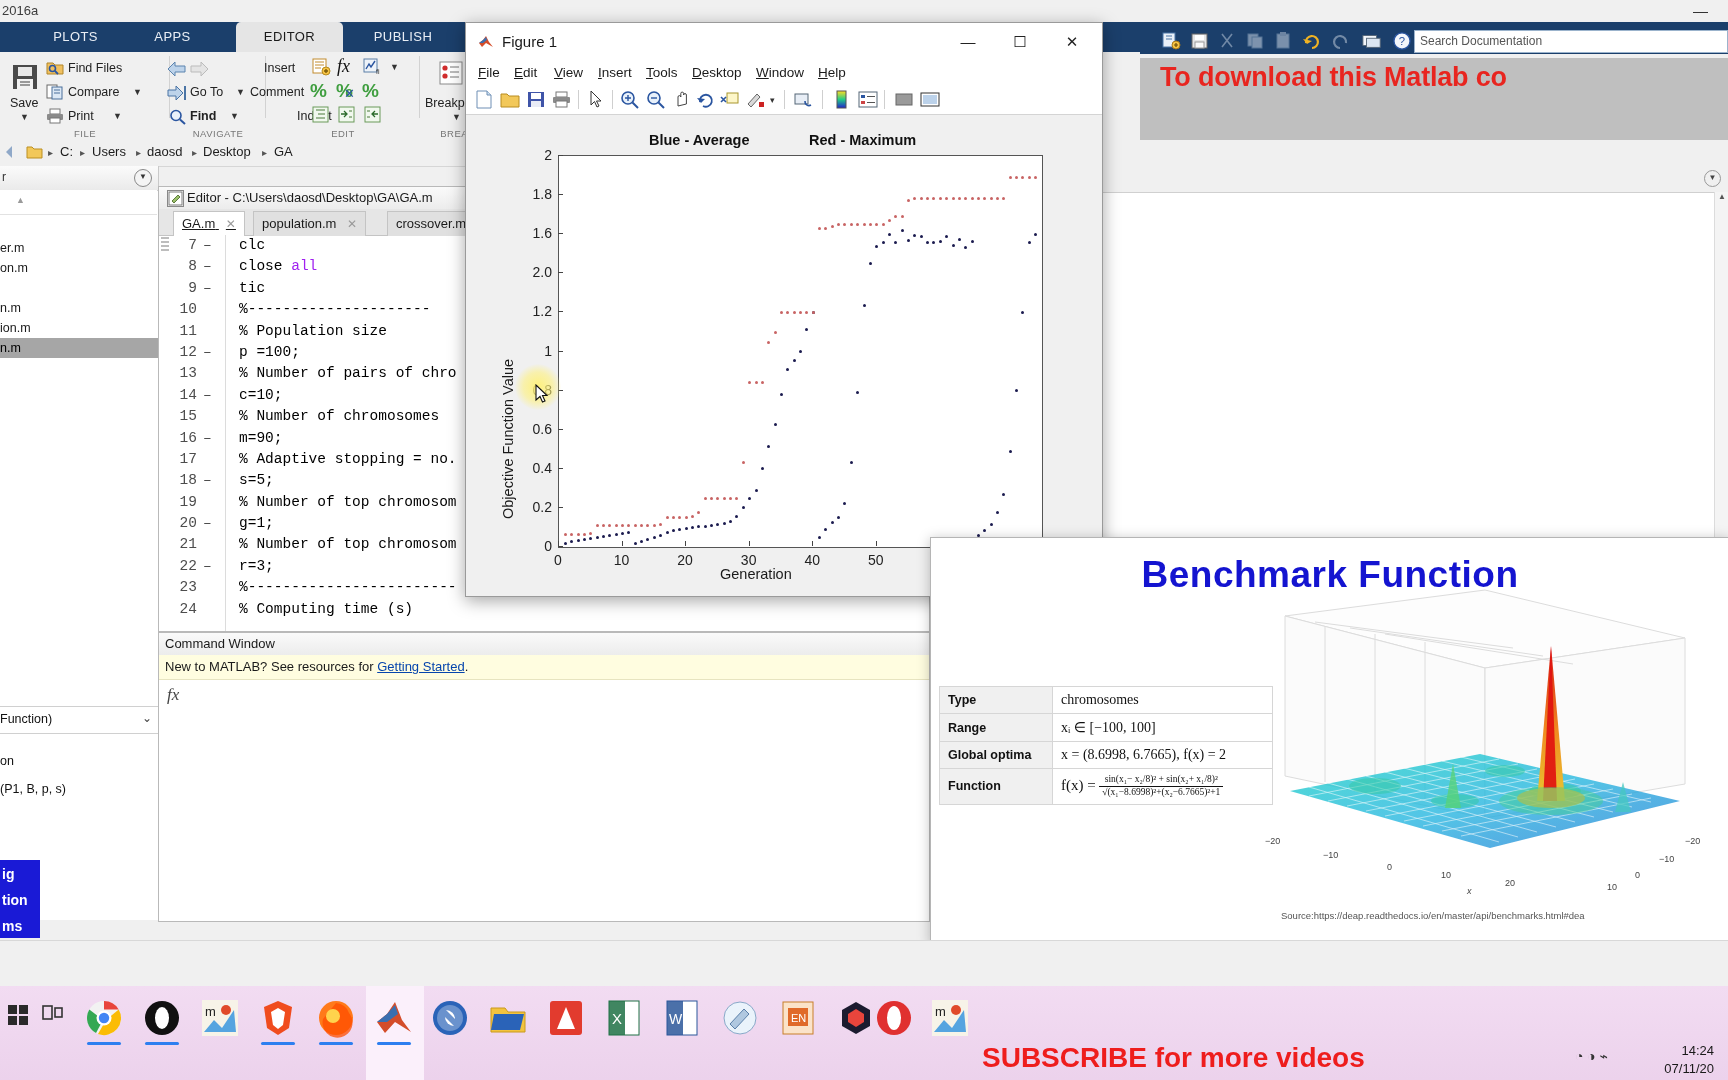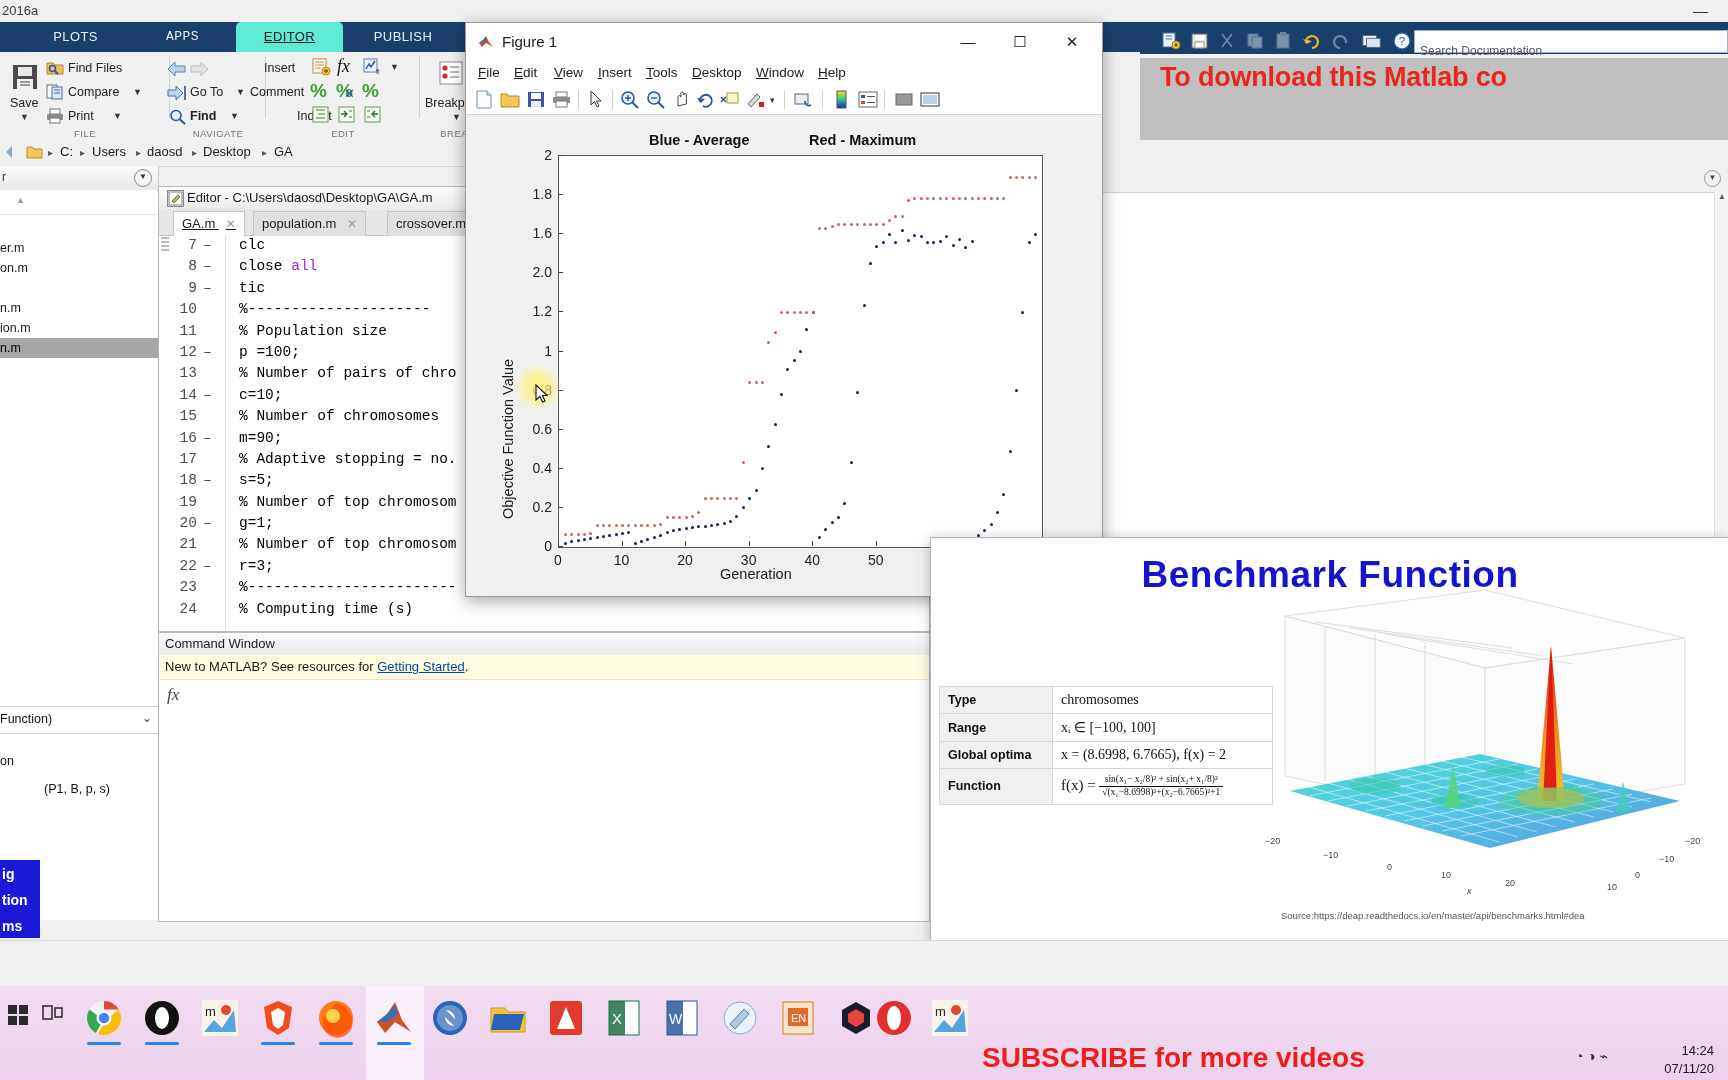--- a/index.html
+++ b/index.html
@@ -15,22 +15,22 @@
   
   #matlab-window{left:0;top:0;width:1728px;height:940px;background:#f0f0f0;}
   #title-bar{left:0;top:0;width:1728px;height:22px;background:#f0f0f0;}
   #title-bar .ttl{position:absolute;left:2px;top:3px;font-size:13px;color:#3c3c3c;}
   #title-bar .min{position:absolute;right:20px;top:2px;font-size:15px;color:#333;}
 
   
   #ribbon-tabs{left:0;top:22px;width:1728px;height:30px;background:#1b3f6b;}
   .tab{position:absolute;top:0;height:30px;line-height:30px;text-align:center;
        color:#e9eef5;font-size:13px;letter-spacing:.4px;}
-  .tab.sel{background:#5eead4;color:#1a1a1a;
-    border-top-left-radius:5px;border-top-right-radius:5px;text-decoration:underline;}
+  .tab.sel{background:#e5e5e5;color:#1a1a1a;
+    border-top-left-radius:5px;border-top-right-radius:5px;}
 
   
   #ribbon{left:0;top:52px;width:1728px;height:88px;background:#f0f0f0;
           border-bottom:1px solid #c8c8c8;}
   .rgroup{position:absolute;top:0;height:88px;}
   .rgroup .glabel{position:absolute;bottom:1px;width:100%;text-align:center;
      font-size:9.5px;color:#777;letter-spacing:.5px;}
   .rgroup .vsep{position:absolute;right:0;top:4px;height:62px;width:1px;background:#d2d2d2;}
   .ritem{position:absolute;font-size:12.5px;color:#222;white-space:nowrap;}
 
@@ -105,21 +105,21 @@
      border-left:1px solid #dcdcdc;}
   #right-scroll .up,#right-scroll .dn{position:absolute;left:0;width:14px;height:14px;
      font-size:8px;text-align:center;color:#555;}
   #right-scroll .up{top:0}#right-scroll .dn{bottom:0}
 
   
   #qbar{left:1140px;top:28px;width:588px;height:26px;background:#1b3f6b;}
   #qbar .ic{position:absolute;top:4px;width:20px;height:18px;}
   #search-doc{position:absolute;right:0px;top:2px;width:312px;height:21px;background:#fff;
      border:1px solid #9bb3cc;}
-  #search-doc span{position:absolute;left:5px;top:13px;font-size:12px;color:#555;}
+  #search-doc span{position:absolute;left:5px;top:3px;font-size:12px;color:#555;}
 
   
   #promo{left:1140px;top:58px;width:588px;height:82px;background:#bfbfbf;}
   #promo .l1,#promo .l2{position:absolute;left:20px;color:#e8251f;font-weight:bold;
      font-size:27px;white-space:nowrap;letter-spacing:-.2px;}
   #promo .l1{top:4px}#promo .l2{top:40px}
 
   
   #figure-window{left:465px;top:22px;width:636px;height:573px;background:#f0f0f0;
      border:1px solid #9a9a9a;box-shadow:0 4px 16px rgba(0,0,0,.35);}
@@ -192,21 +192,21 @@
 
 <div id="matlab-window" class="abs">
 
   <div id="title-bar" class="abs">
     <span class="ttl">2016a</span>
     <span class="min">—</span>
   </div>
 
   <div id="ribbon-tabs" class="abs">
     <div class="tab" style="left:22px;width:107px;">PLOTS</div>
-    <div class="tab" style="left:129px;width:107px;font-family:Liberation Mono, monospace;">APPS</div>
+    <div class="tab" style="left:119px;width:107px;">APPS</div>
     <div class="tab sel" style="left:236px;width:107px;">EDITOR</div>
     <div class="tab" style="left:343px;width:120px;">PUBLISH</div>
   </div>
 
   <div id="ribbon" class="abs">
 
     <div class="rgroup" style="left:0;width:170px;">
       <span class="vsep"></span>
       <span class="glabel">FILE</span>
 
@@ -362,21 +362,21 @@
     <div class="lp-row" style="top:92px;">on.m</div>
     <div class="lp-row" style="top:132px;">n.m</div>
     <div class="lp-row" style="top:152px;">ion.m</div>
     <div class="lp-row sel" style="top:172px;">n.m</div>
 
     <div id="lp-foot">
       <span class="t">Function)</span>
       <span class="cv">⌄</span>
     </div>
     <span class="lp-note" style="left:0;bottom:152px;">on</span>
-    <span class="lp-note" style="left:0;bottom:124px;margin-left:44px;">(P1, B, p, s)</span>
+    <span class="lp-note" style="left:0;bottom:124px;">(P1, B, p, s)</span>
   </div>
 
   <div id="right-area" class="abs">
     <div id="right-head">
       <span class="dd">▼</span>
     </div>
     <div id="right-scroll">
       <span class="up">▲</span>
       <span class="dn">▼</span>
     </div>

